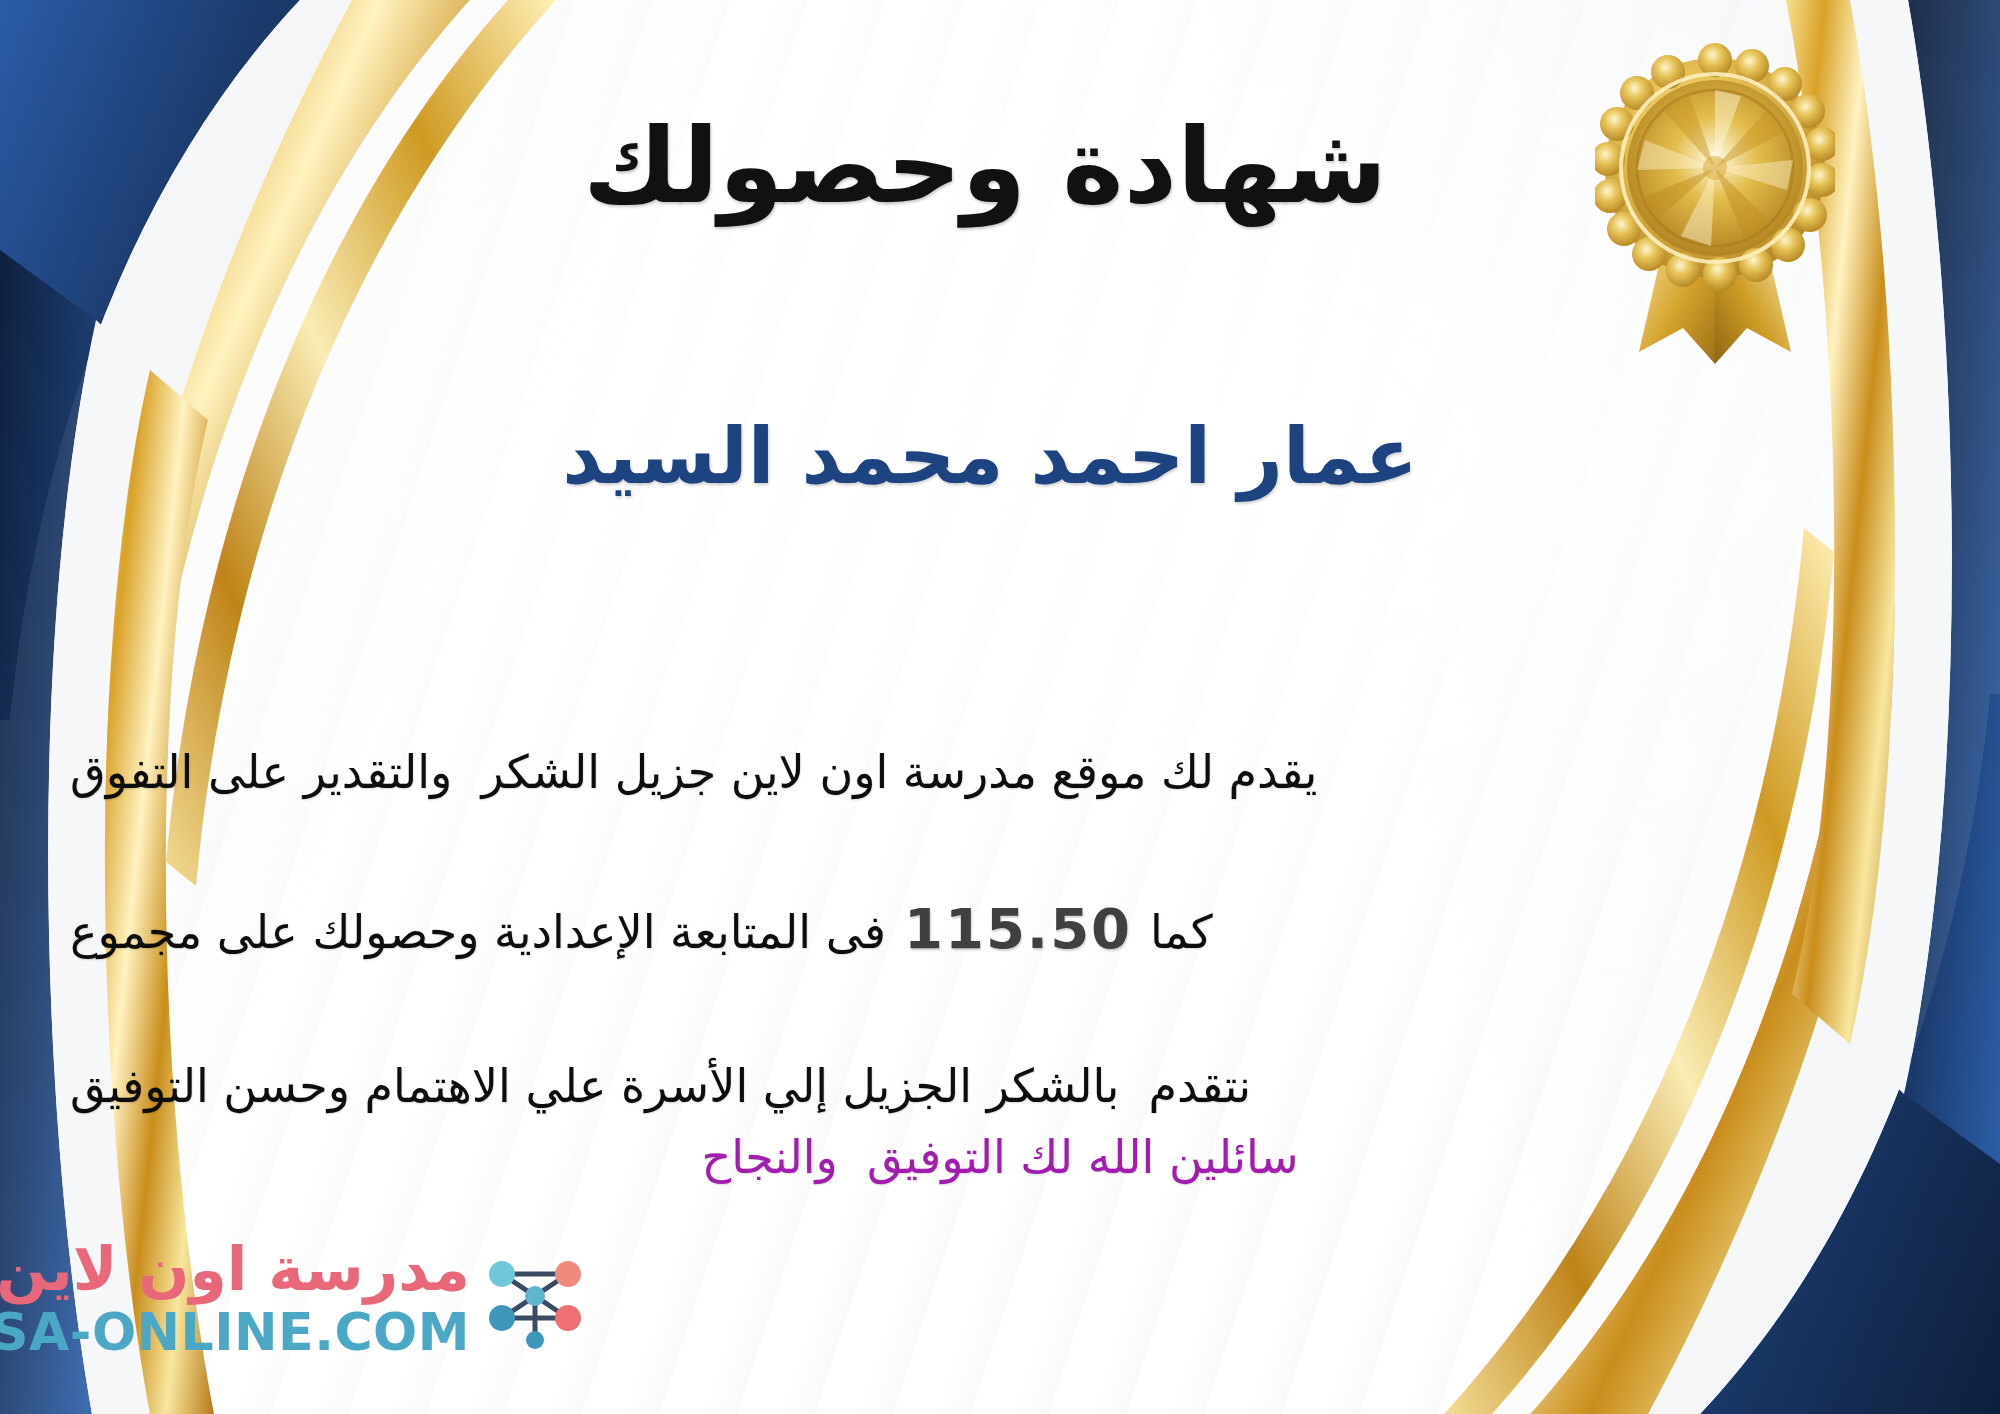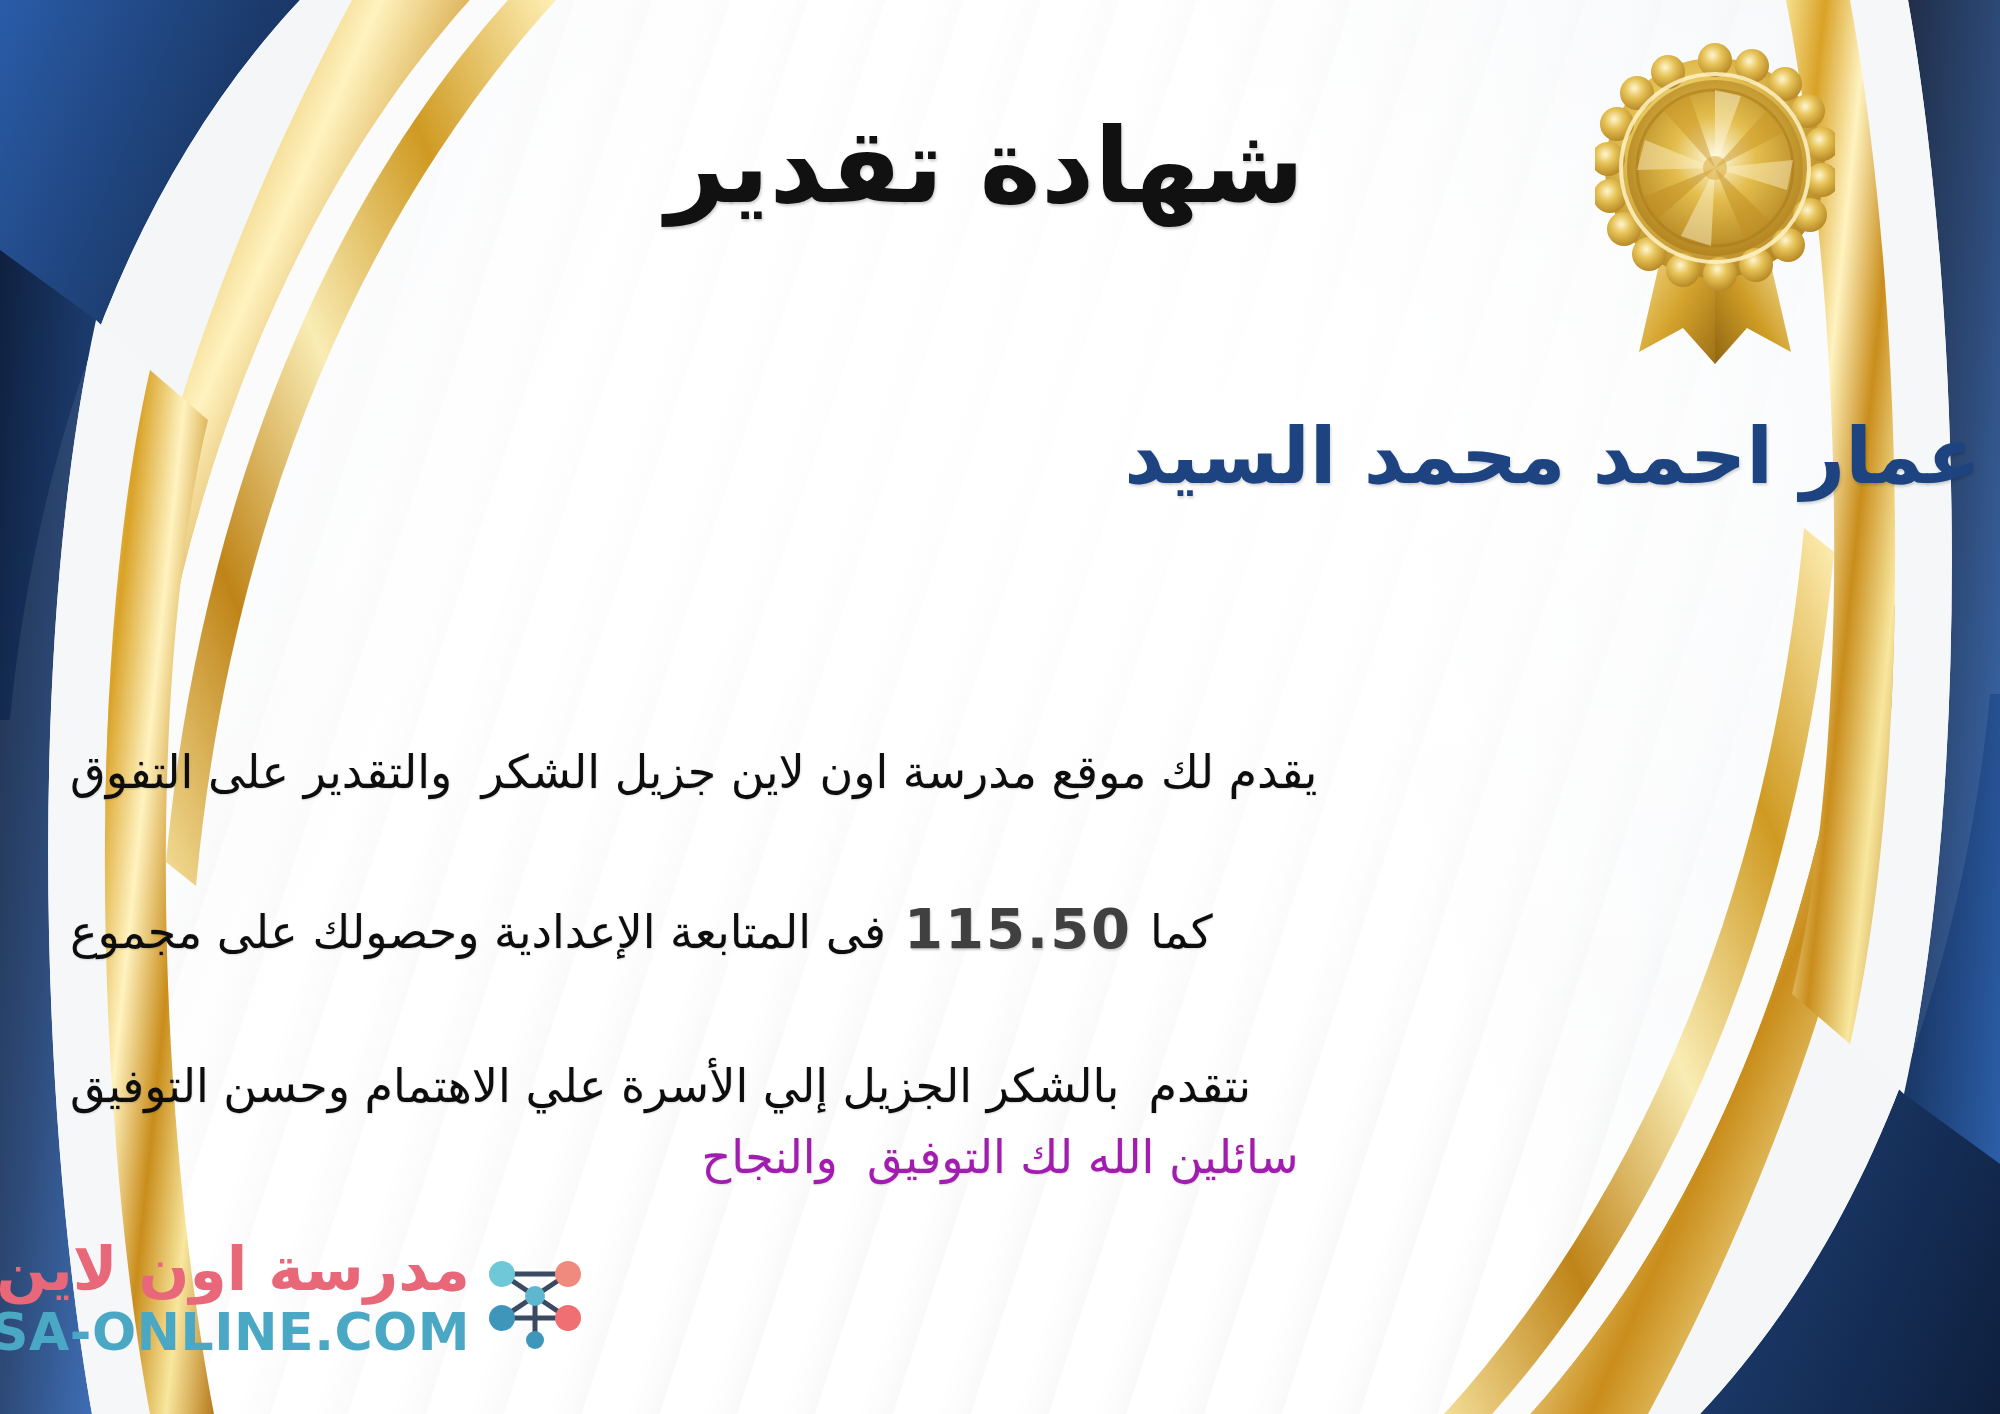--- a/index.html
+++ b/index.html
@@ -74,21 +74,21 @@
     letter-spacing: -1px;
     text-shadow: 1px 2px 3px rgba(0,0,0,0.22);
     padding-right: 30px;
   }
 
   .cert-name {
     position: absolute;
     top: 410px;
     left: 0;
     right: 0;
-    text-align: right;
+    text-align: center;
     font-size: 78px;
     line-height: 1.2;
     font-weight: 700;
     color: #1d4481;
     text-shadow: 1px 2px 3px rgba(0,0,0,0.18);
     padding-right: 20px;
   }
 
   .cert-body {
     position: absolute;
@@ -318,21 +318,21 @@
         <path d="M0,0 L-58,52 L-74,30 Z" fill="#bd8a1e"></path>
         <path d="M0,0 L-78,2 L-70,-28 Z" fill="#fff3cb"></path>
         <path d="M0,0 L-52,-58 L-26,-74 Z" fill="#c89422"></path>
       </g>
       <circle r="12" fill="#d7ab3c" opacity="0.55"></circle>
     </g>
   </svg>
 
   <div class="content">
 
-    <div class="cert-title">شهادة تقدير</div>
+    <div class="cert-title">شهادة وحصولك</div>
 
     <div class="cert-name">عمار احمد محمد السيد</div>
 
     <div class="cert-body">
       <span class="line">يقدم لك موقع مدرسة اون لاين جزيل الشكر  والتقدير على التفوق</span>
       <span class="line">
         <span>كما</span><span class="score">115.50</span><span>فى المتابعة الإعدادية وحصولك على مجموع</span>
       </span>
       <span class="line">نتقدم  بالشكر الجزيل إلي الأسرة علي الاهتمام وحسن التوفيق</span>
     </div>

